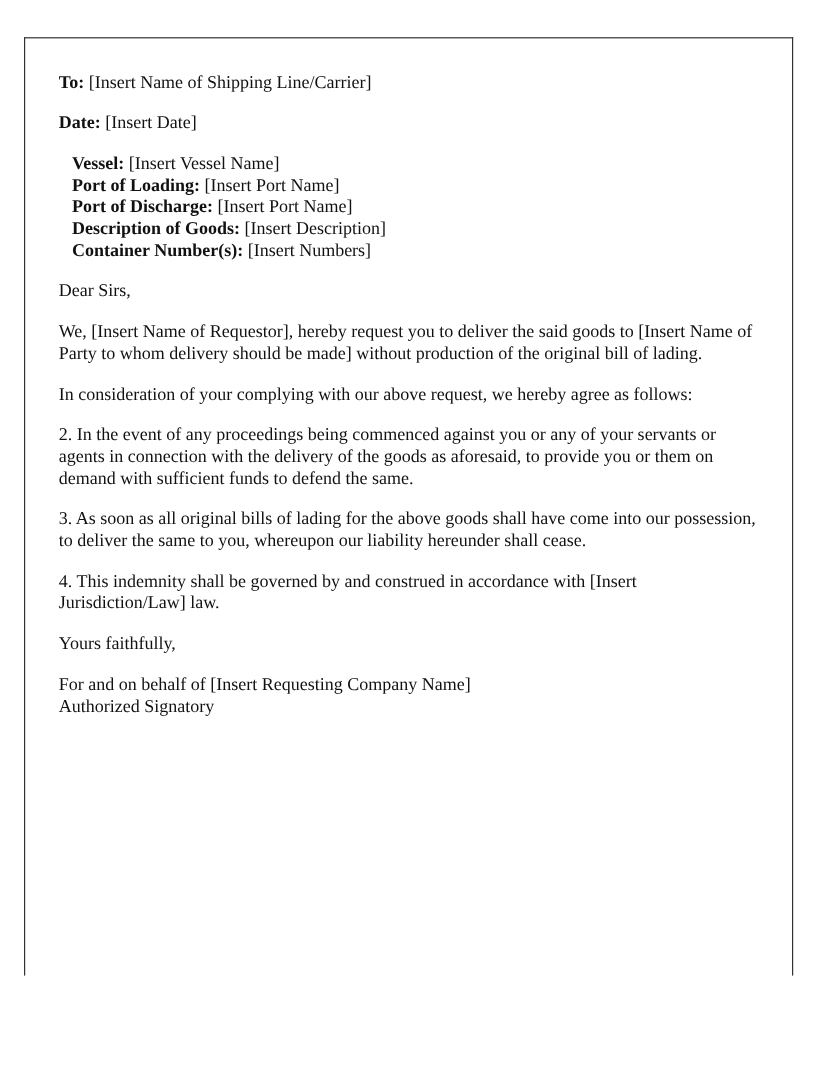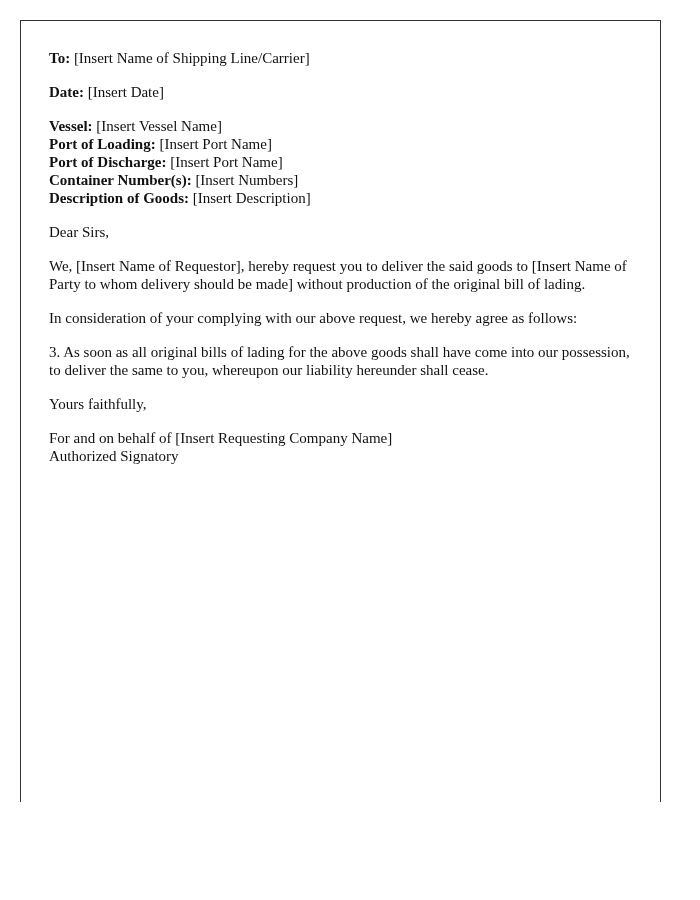--- a/index.html
+++ b/index.html
@@ -1,59 +1,61 @@
 <!DOCTYPE html>
 <html><head>
   <meta charset="utf-8">
   <style>
     html, body { margin: 0; padding: 0; background: #ffffff; }
     body { width: 700px; height: 900px; position: relative; overflow: hidden; }
     .frame {
       position: absolute;
       left: 20px;
-      top: 20px;
+      top: 31px;
       width: 641px;
       height: 782px;
       border-left: 1px solid #333;
       border-top: 1px solid #333;
       border-right: 1px solid #333;
       box-sizing: border-box;
       overflow: hidden;
     }
     .letter {
       padding: 28px 28px 0 28px;
       font-family: "Liberation Serif", "DejaVu Serif", serif;
       font-size: 15px;
       line-height: 18px;
       color: #111;
     }
     .letter p { margin: 0 0 16px 0; }
     .letter b { font-weight: bold; }
-    .details { margin: 0 0 16px 0; }
+    .details { margin: 0 0 16px 11px; }
     .details div { margin: 0; }
   </style>
 </head>
 <body>
 
 <div class="frame">
   <div class="letter">
     <p><b>To:</b> <span>[Insert Name of Shipping Line/Carrier]</span></p>
     <p><b>Date:</b> <span>[Insert Date]</span></p>
 
     <div class="details">
       <div><b>Vessel:</b> <span>[Insert Vessel Name]</span></div>
       <div><b>Port of Loading:</b> <span>[Insert Port Name]</span></div>
       <div><b>Port of Discharge:</b> <span>[Insert Port Name]</span></div>
+      <div><b>Description of Goods:</b> <span>[Insert Description]</span></div>
       <div><b>Container Number(s):</b> <span>[Insert Numbers]</span></div>
-      <div><b>Description of Goods:</b> <span>[Insert Description]</span></div>
     </div>
 
     <p>Dear Sirs,</p>
     <p>We, [Insert Name of Requestor], hereby request you to deliver the said goods to [Insert Name of Party to whom delivery should be made] without production of the original bill of lading.</p>
     <p>In consideration of your complying with our above request, we hereby agree as follows:</p>
+    <p>2. In the event of any proceedings being commenced against you or any of your servants or agents in connection with the delivery of the goods as aforesaid, to provide you or them on demand with sufficient funds to defend the same.</p>
     <p>3. As soon as all original bills of lading for the above goods shall have come into our possession, to deliver the same to you, whereupon our liability hereunder shall cease.</p>
+    <p>4. This indemnity shall be governed by and construed in accordance with [Insert Jurisdiction/Law] law.</p>
     <p>Yours faithfully,</p>
     <div>
       <div>For and on behalf of [Insert Requesting Company Name]</div>
       <div>Authorized Signatory</div>
     </div>
   </div>
 </div>
 
 </body></html>

